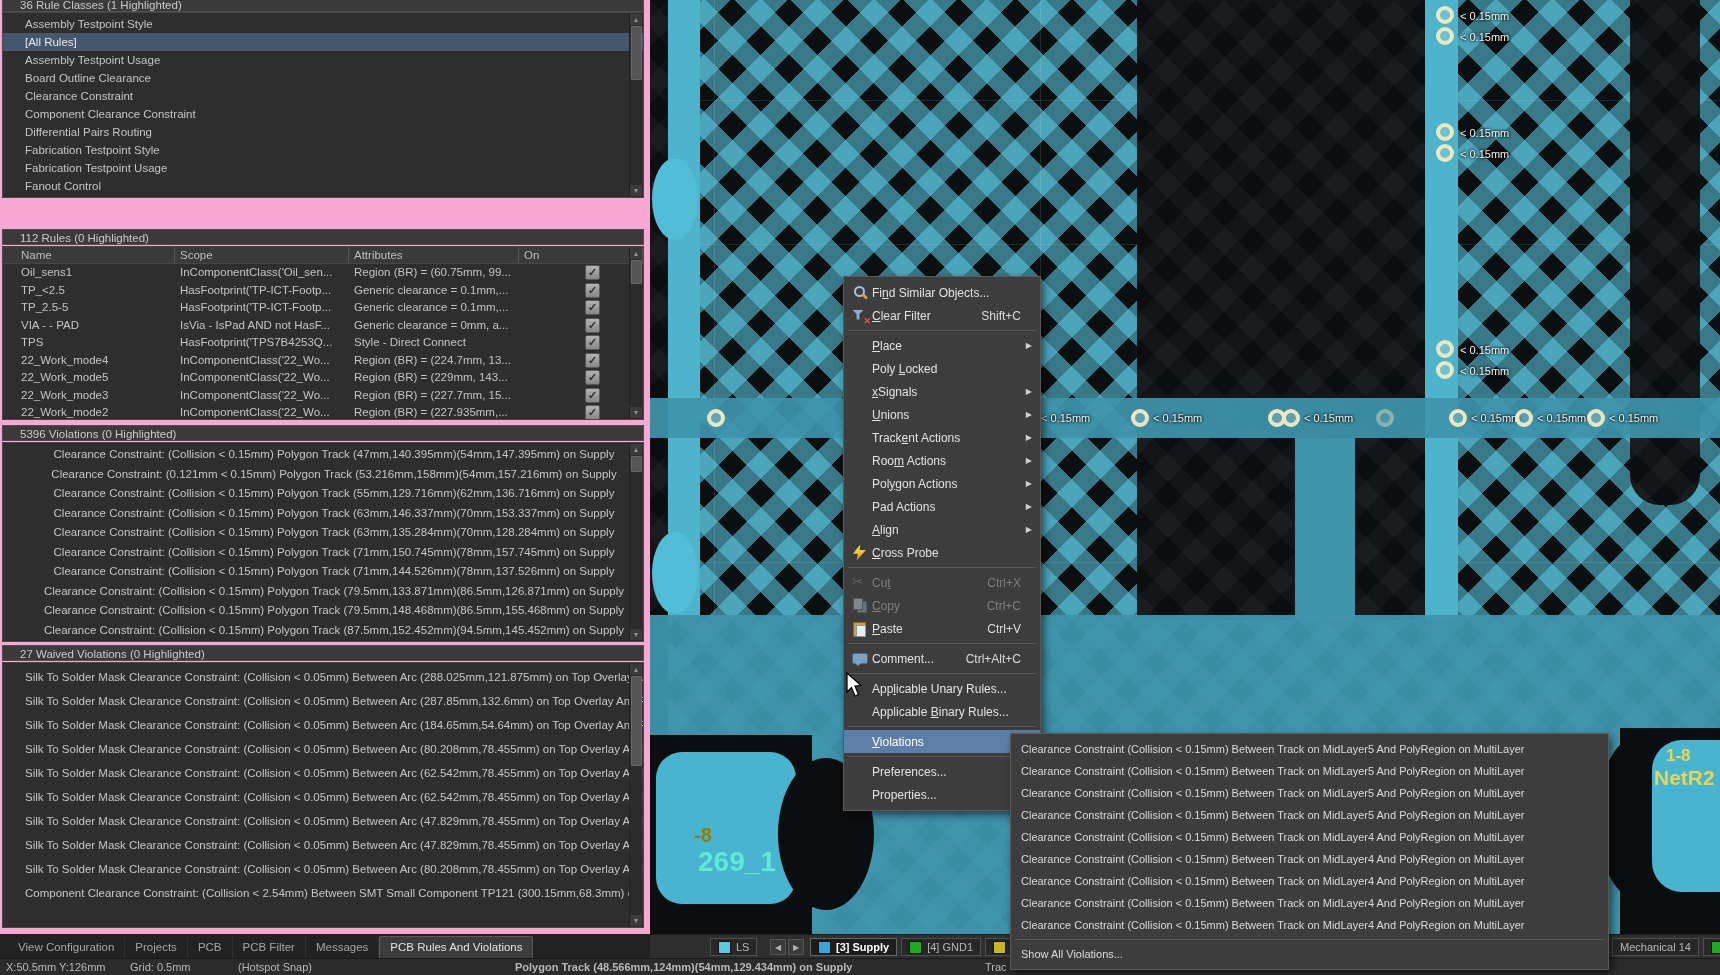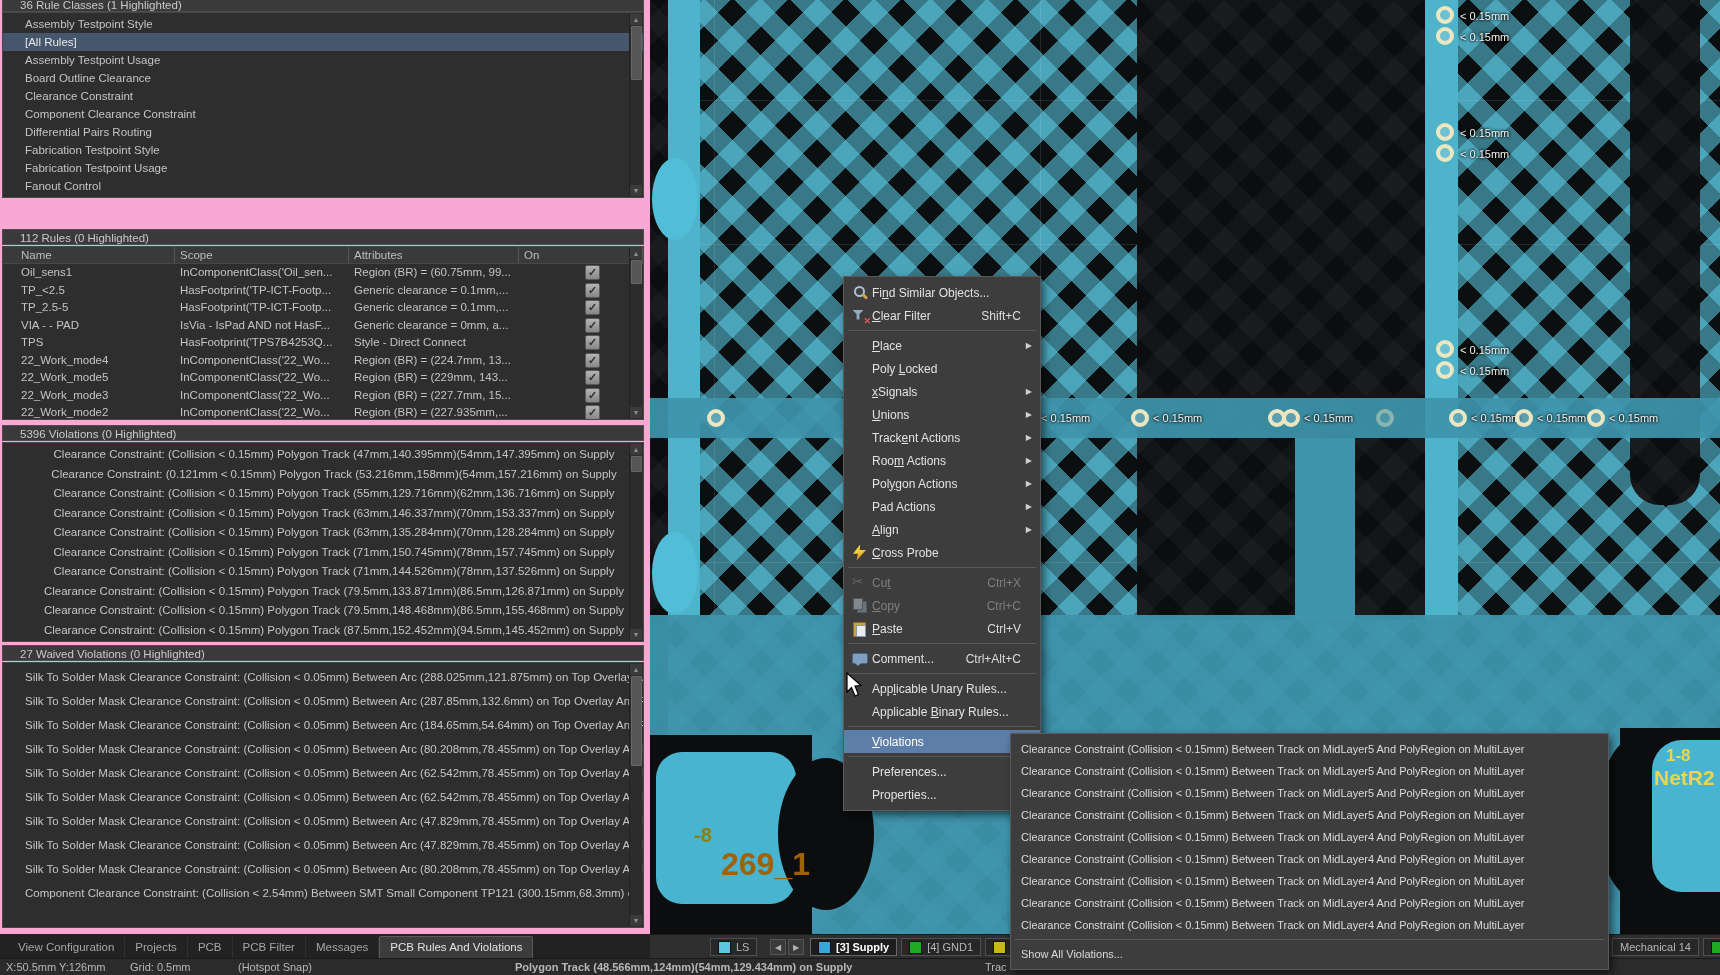--- a/index.html
+++ b/index.html
@@ -298,21 +298,21 @@
     <div style="position:absolute;left:645px;top:438px;width:60px;height:182px;background:#3e95ab;"></div>
     <div style="position:absolute;left:0;top:398px;width:1070px;height:40px;background:rgba(62,149,173,0.92);"></div>
     <div style="position:absolute;left:0;top:615px;width:1070px;height:319px;background:rgba(62,149,173,0.95);"></div>
 
     <div style="position:absolute;left:0;top:735px;width:162px;height:199px;background:#0b0d0e;"></div>
     <div style="position:absolute;left:970px;top:728px;width:100px;height:206px;background:#0b0d0e;"></div>
 
     <div style="position:absolute;left:6px;top:752px;width:140px;height:152px;background:#49b4cf;border-radius:26px;"></div>
     <div style="position:absolute;left:128px;top:758px;width:96px;height:152px;background:#0b0d0e;border-radius:50%;"></div>
     <div class="padtext" style="left: 44px; top: 824px; font-size: 20px; color: rgb(143, 126, 16);">-8</div>
-    <div class="padtext" style="left: 48px; top: 846px; font-size: 32px; color: #a16207; margin-left: 23px;">269_1</div>
+    <div class="padtext" style="left: 48px; top: 846px; font-size: 28px; color: #5eead4;">269_1</div>
 
     <div style="position:absolute;left:948px;top:738px;width:74px;height:160px;background:#0b0d0e;border-radius:50%;"></div>
     <div style="position:absolute;left:1002px;top:740px;width:90px;height:152px;background:#49b4cf;border-radius:30px 0 0 30px;"></div>
     <div class="padtext" style="left: 1016px; top: 746px; font-size: 17px; color: rgb(234, 214, 78);">1-8</div>
     <div class="padtext" style="left: 1004px; top: 766px; font-size: 21px; color: rgb(234, 214, 78);">NetR2</div>
 
     <div id="via-layer">
         <div class="via" style="left: 57px; top: 409px;"></div>
         <div class="via" style="left: 369px; top: 409px;"></div>
         <div class="via-label" style="left: 391px; top: 412px;">&lt; 0.15mm</div>

